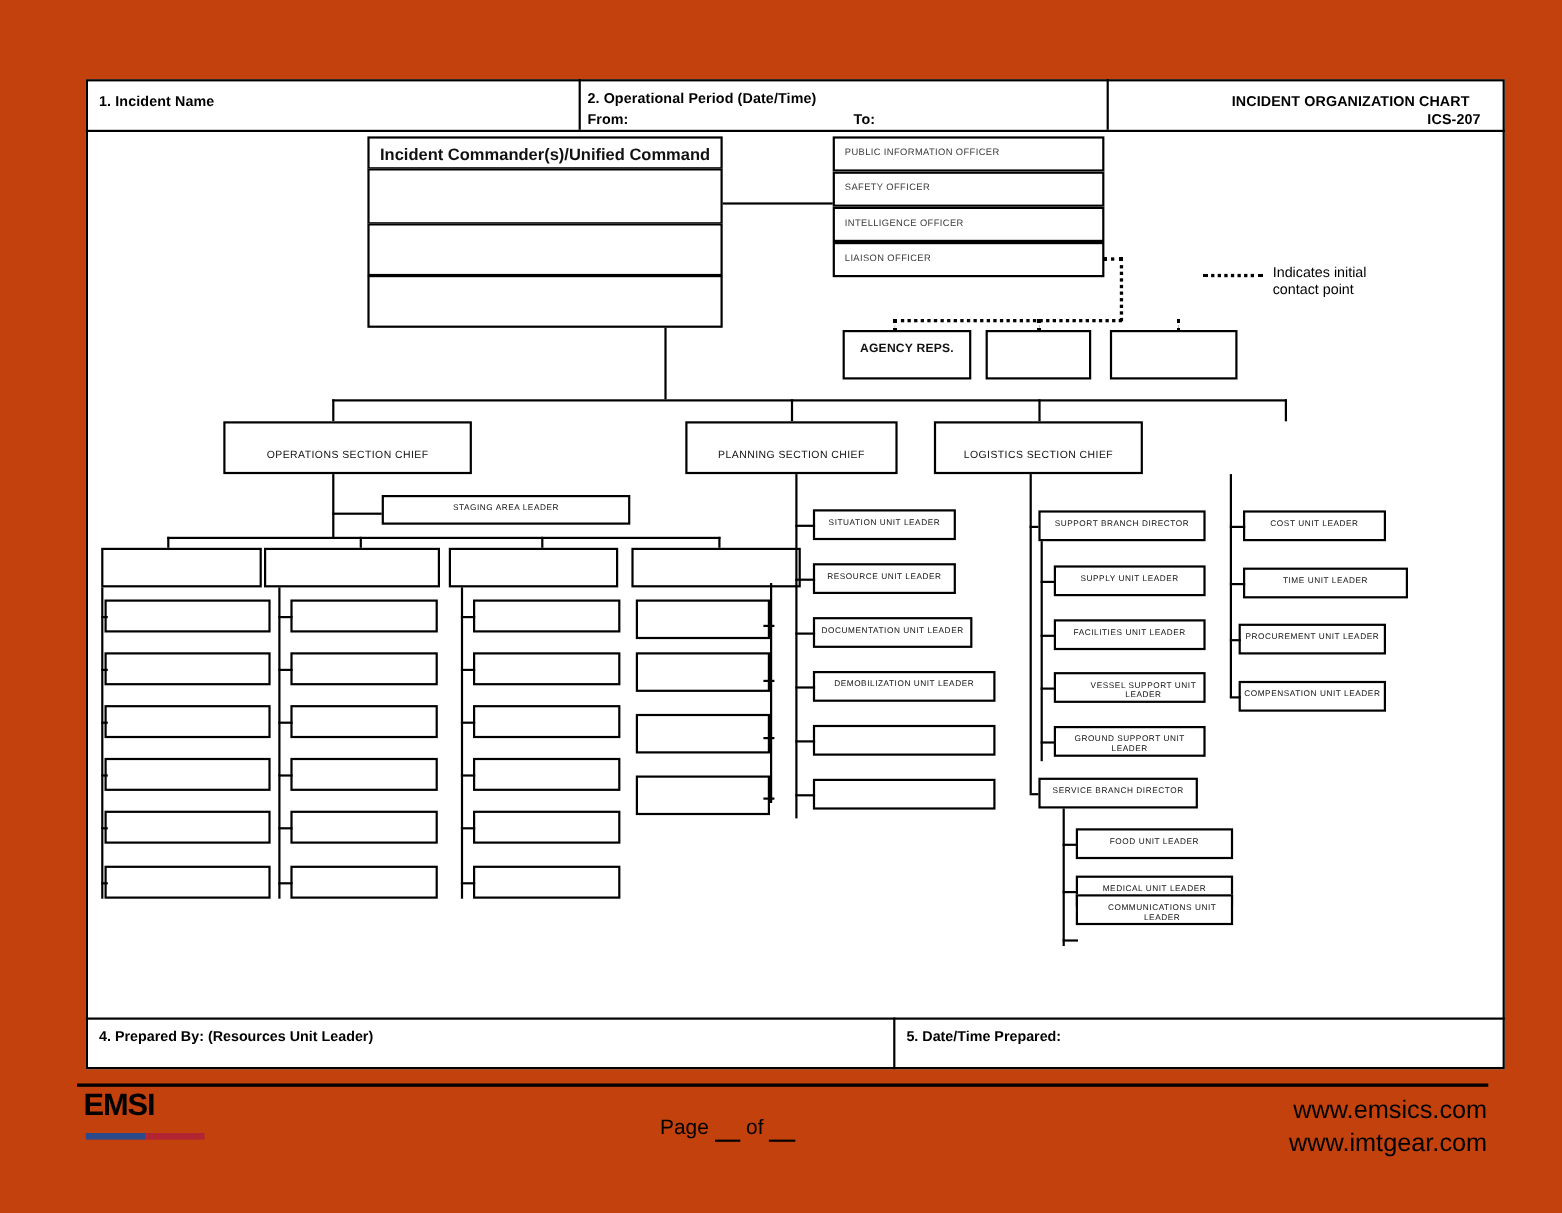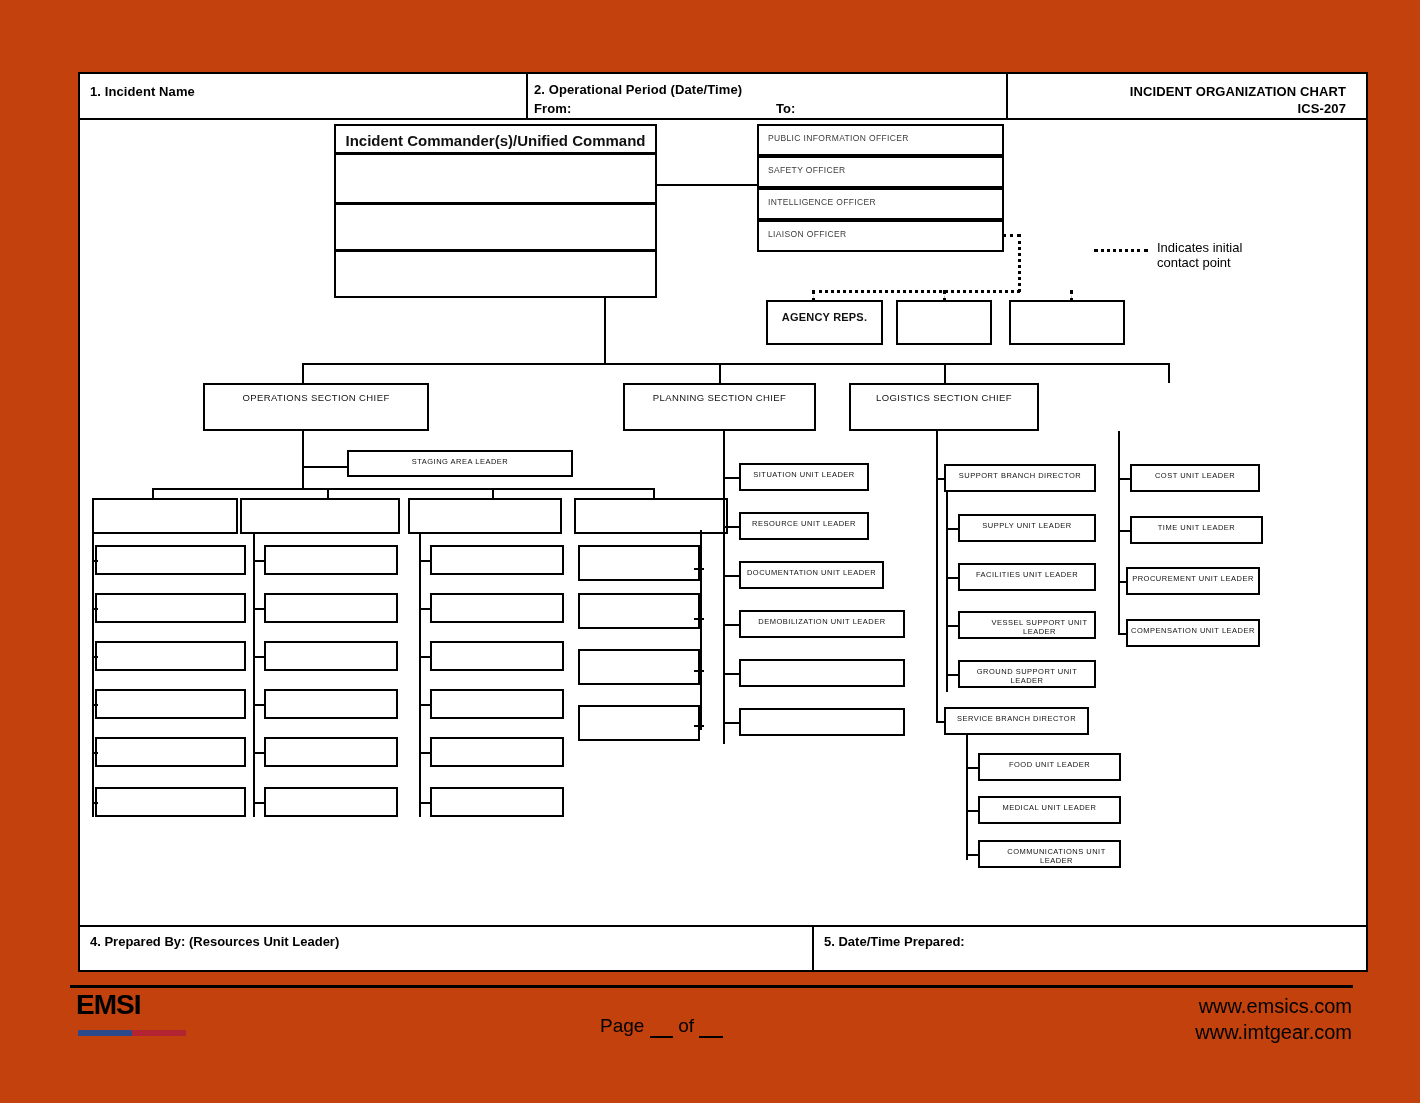--- a/index.html
+++ b/index.html
@@ -53,21 +53,21 @@
     display: block;
     width: 100%;
     text-align: center;
     font-size: 7.5px;
     letter-spacing: .5px;
     padding-top: 5px;
     line-height: 1.2;
     color: #111;
   }
 
-  .node.big .lbl { font-size: 9.5px; letter-spacing: .4px; padding-top: 7px; }
+  .node.big .lbl { font-size: 9.5px; letter-spacing: .4px; padding-top: 7px; margin-top: 16px; }
   .node.xbig .lbl {
     font-size: 15px; font-weight: bold; letter-spacing: 0;
     padding-top: 6px; text-align: center;
   }
   .node.officer .lbl {
     font-size: 8.5px; text-align: left; padding-left: 9px; padding-top: 7px;
     letter-spacing: .35px; color: #3a3a3a;
   }
   .node.agency .lbl {
     font-size: 11px; font-weight: bold; text-align: center; padding-top: 9px;
@@ -141,21 +141,21 @@
   .pageno {
     position: absolute;
     left: 600px; top: 1015px;
     font-size: 19px;
   }
   .pageno u { text-decoration: none; border-bottom: 2px solid #000; padding: 0 9px; }
   .urls {
     position: absolute;
     right: 68px; top: 993px;
     text-align: right;
-    font-size: 20px;
+    font-size: 23px;
     line-height: 1.32;
   }
 </style>
 </head>
 <body>
 
 <div id="page">
 
   <div class="form-frame"></div>
 
@@ -163,21 +163,21 @@
 
   <div class="ln v" style="left:526px; top:72px; height:46px;"></div>
   <div class="ln v" style="left:1006px; top:72px; height:46px;"></div>
 
   <div class="abs hdr-label" style="left:90px; top:84px;">1.  Incident Name</div>
 
   <div class="abs hdr-label" style="left:534px; top:82px;">2. Operational Period (Date/Time)</div>
   <div class="abs hdr-label" style="left:534px; top:101px;">From:</div>
   <div class="abs hdr-label" style="left:776px; top:101px;">To:</div>
 
-  <div class="abs hdr-label" style="right:74px; top:84px; text-align:left;">INCIDENT ORGANIZATION CHART</div>
+  <div class="abs hdr-label" style="right:84px; top:84px; text-align:left;">INCIDENT ORGANIZATION CHART</div>
   <div class="abs hdr-label" style="right:74px; top:101px; text-align:right;">ICS-207</div>
 
   <div class="node xbig" style="left:334px; top:124px; width:323px; height:30px;">
     <span class="lbl">Incident Commander(s)/Unified Command</span>
   </div>
   <div class="node" style="left:334px; top:153px; width:323px; height:51px;">
     <span class="lbl"></span>
   </div>
   <div class="node" style="left:334px; top:203px; width:323px; height:48px;">
     <span class="lbl"></span>
@@ -419,31 +419,31 @@
   </div>
   <div class="ln v" style="left:966px; top:735px; height:125px;"></div>
   <div class="node" style="left:978px; top:753px; width:143px; height:28px;">
       <span class="lbl">FOOD UNIT LEADER</span>
     </div>
   <div class="ln h" style="left:966px; top:767px; width:14px;"></div>
   <div class="node" style="left:978px; top:796px; width:143px; height:28px;">
       <span class="lbl">MEDICAL UNIT LEADER</span>
     </div>
   <div class="ln h" style="left:966px; top:810px; width:14px;"></div>
-  <div class="node" style="left:978px; top:840px; width:143px; height:28px;padding-left:14px;">
+  <div class="node" style="left:978px; top:813px; width:143px; height:28px;padding-left:14px;">
       <span class="lbl">COMMUNICATIONS UNIT LEADER</span>
     </div>
   <div class="ln h" style="left:966px; top:854px; width:14px;"></div>
 
   <div class="ln v" style="left:1118px; top:431px; height:203px;"></div>
   <div class="node" style="left:1130px; top:464px; width:130px; height:28px;">
       <span class="lbl">COST UNIT LEADER</span>
     </div>
   <div class="ln h" style="left:1118px; top:478px; width:14px;"></div>
-  <div class="node" style="left:1130px; top:516px; width:133px; height:28px;">
+  <div class="node" style="left:1130px; top:516px; width:150px; height:28px;">
       <span class="lbl">TIME UNIT LEADER</span>
     </div>
   <div class="ln h" style="left:1118px; top:530px; width:14px;"></div>
   <div class="node" style="left:1126px; top:567px; width:134px; height:28px;">
       <span class="lbl">PROCUREMENT UNIT LEADER</span>
     </div>
   <div class="ln h" style="left:1118px; top:581px; width:10px;"></div>
   <div class="node" style="left:1126px; top:619px; width:134px; height:28px;">
       <span class="lbl">COMPENSATION UNIT LEADER</span>
     </div>

